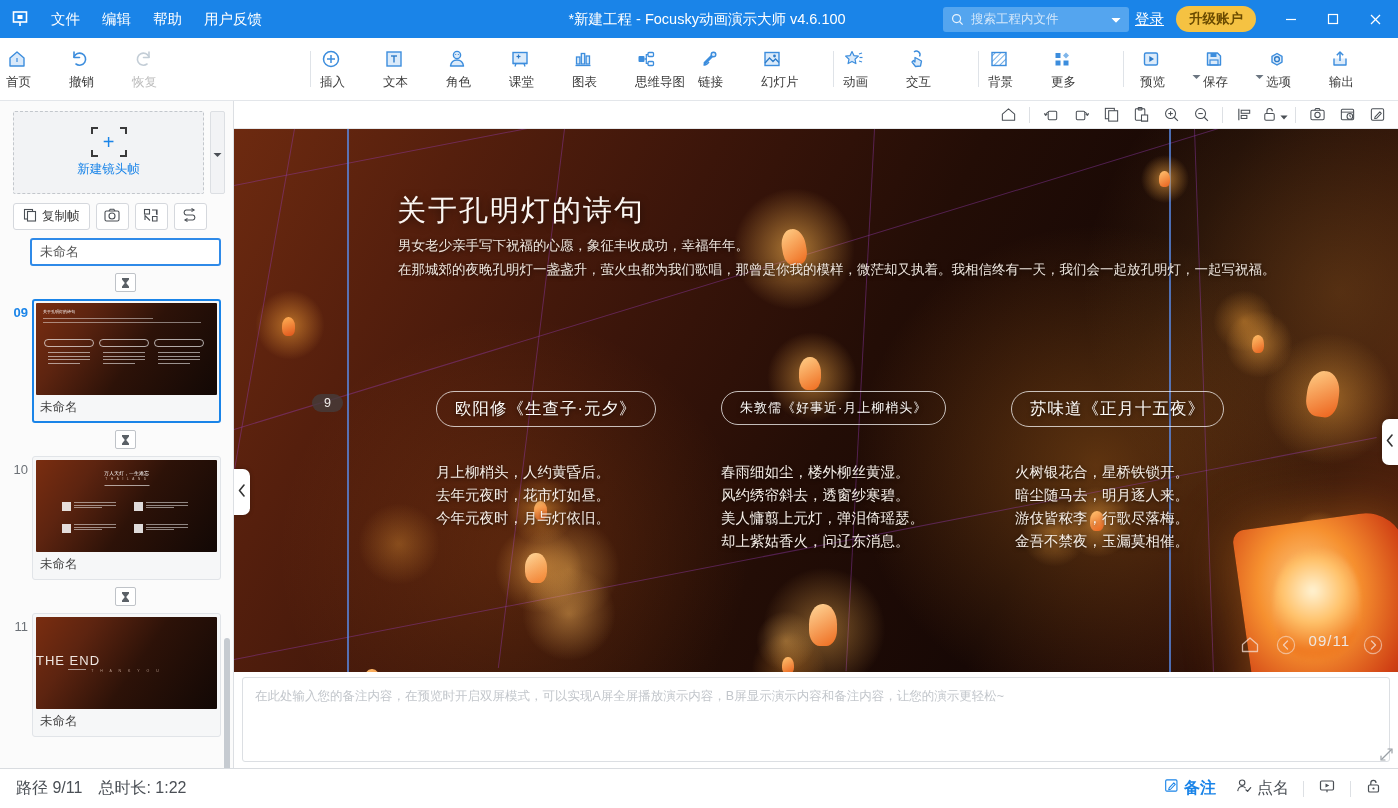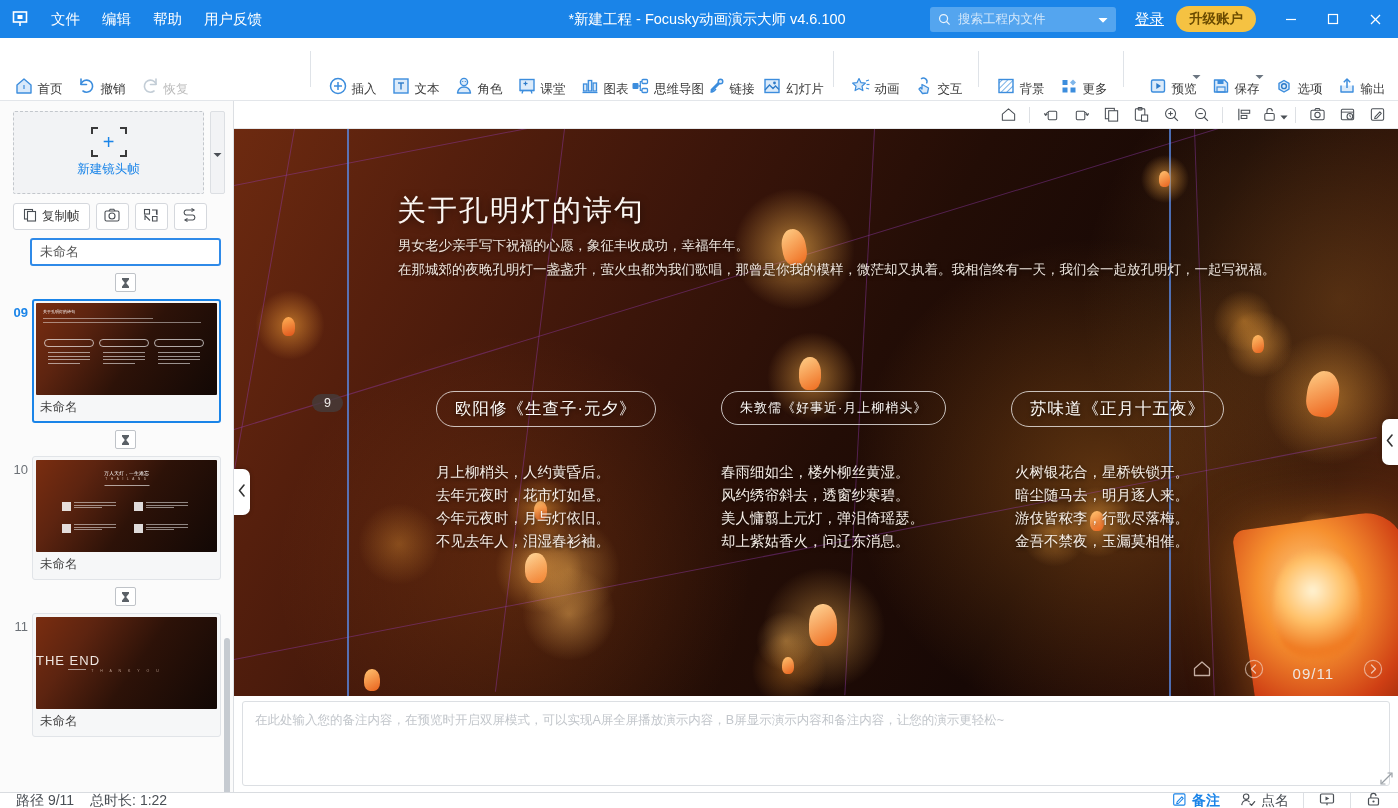--- a/index.html
+++ b/index.html
@@ -23,21 +23,21 @@
     font-size: 14.5px; color: #ffffff; padding: 4px 11px; cursor: default;
     white-space: nowrap;
   }
   .tb-title {
     position: absolute; left: 16px; right: 0; text-align: center;
     font-size: 14.5px; color: #ffffff; pointer-events: none; white-space: nowrap;
   }
   .tb-right { margin-left: auto; display: flex; align-items: center; gap: 0; padding-right: 2px; z-index: 2;}
   .tb-search {
     width: 186px; height: 25px; background: #54a5ef; border-radius: 3px;
-    display: flex; align-items: center; padding: 0 8px; gap: 7px; margin-right: 19px;
+    display: flex; align-items: center; padding: 0 8px; gap: 7px; margin-right: 6px;
   }
   .tb-search .sicon { flex: none; opacity: .88; display:flex; }
   .tb-search input {
     border: none; outline: none; background: transparent; color: #fff;
     font-size: 12.5px; width: 100%; font-family: inherit;
   }
   .tb-search input::placeholder { color: #d3e7fa; }
   .tb-search .caret { flex: none; }
   .tb-login {
     font-size: 14.5px; color: #fff; text-decoration: underline; margin-right: 12px;
@@ -50,21 +50,21 @@
   }
   .winbtn { width: 42px; height: 38px; display: flex; align-items: center; justify-content: center; cursor: default;}
 
   
   .ribbon {
     height: 63px; background: #ffffff; display: flex; align-items: center;
     flex: none; border-bottom: 1px solid #e3e6ea; padding: 0 6px;
   }
   .rb-group { display: flex; align-items: center; height: 100%; }
   .rb-item {
-    width: 63px; height: 58px; display: flex; flex-direction: row; align-items: flex-end;
+    width: 63px; height: 58px; display: flex; flex-direction: column; align-items: flex-start;
     justify-content: center; gap: 3px; cursor: default; position: relative;
   }
   .rb-item .lbl { font-size: 12.5px; color: #3c3c3c; white-space: nowrap; }
   .rb-item.disabled .lbl { color: #bcbcbc; }
   .rb-item .ico { height: 24px; display: flex; align-items: center; justify-content: center;}
   .rb-sep { width: 1px; height: 36px; background: #dfe3e8; margin: 0 9px; }
   .rb-spacer { flex: 1; }
   .rb-caret { position: absolute; right: 2px; bottom: 14px; }
 
   
@@ -215,40 +215,40 @@
     position: absolute; left: 0; top: 340px; width: 16px; height: 46px;
     background: #fff; border-radius: 0 7px 7px 0; display: flex; align-items: center;
     justify-content: center; cursor: pointer; box-shadow: 0 0 4px rgba(0,0,0,.25);
   }
   .collapse-right {
     position: absolute; right: 0; top: 290px; width: 16px; height: 46px;
     background: #fff; border-radius: 7px 0 0 7px; display: flex; align-items: center;
     justify-content: center; cursor: pointer; box-shadow: 0 0 4px rgba(0,0,0,.25);
   }
   .play-ctrl {
-    position: absolute; right: 12px; bottom: 14px; display: flex; align-items: flex-end; gap: 26px;
+    position: absolute; right: 12px; bottom: 14px; display: flex; align-items: flex-start; gap: 10px;
   }
   .pc-icon { width: 26px; height: 26px; display:flex; align-items:center; justify-content:center; cursor:pointer;}
   .pc-count { font-size: 15px; color: #efe6e0; letter-spacing: 1px;}
 
   
   .notes-area {
     height: 96px; flex: none; background: #fff; padding: 5px 8px 6px 8px;
     display: flex; position: relative;
   }
   .notes-box {
     flex: 1; border: 1px solid #dcdfe3; border-radius: 3px; padding: 10px 12px;
     font-size: 12.5px; color: #c2c6cb; position: relative; overflow: hidden;
   }
   .notes-resize { position: absolute; right: 5px; bottom: 3px; }
 
   
   .statusbar {
-    height: 16px; flex: none; background: #fff; border-top: 1px solid #d9dce0;
-    display: flex; align-items: center; padding: 0 6px; font-size: 14px; color: #4a4f55;
+    height: 40px; flex: none; background: #fff; border-top: 1px solid #d9dce0;
+    display: flex; align-items: center; padding: 0 6px; font-size: 16px; color: #4a4f55;
   }
   .sb-left { display: flex; gap: 16px; padding-left: 10px; }
   .sb-right { margin-left: auto; display: flex; align-items: center; gap: 0; }
   .sb-btn { display:flex; align-items:flex-start; gap:5px; padding: 3px 10px; cursor:pointer; border-radius:3px;}
   .sb-btn.active { color: #1a84e8; font-weight: bold; }
   .sb-sep { width:1px; height:16px; background:#dde0e4; margin:0 4px;}
 </style>
 </head>
 <body>
 
@@ -893,21 +893,20 @@
         <div class="slide-title">关于孔明灯的诗句</div>
         <div class="slide-sub1">男女老少亲手写下祝福的心愿，象征丰收成功，幸福年年。</div>
         <div class="slide-sub2">在那城郊的夜晚孔明灯一盏盏升，萤火虫都为我们歌唱，那曾是你我的模样，微茫却又执着。我相信终有一天，我们会一起放孔明灯，一起写祝福。</div>
 
         <div class="poem-col" style="left:202px;">
           <div class="poem-pill">欧阳修《生查子·元夕》</div>
           <div class="poem-lines">
             <div>月上柳梢头，人约黄昏后。</div>
             <div>去年元夜时，花市灯如昼。</div>
             <div>今年元夜时，月与灯依旧。</div>
-            <div>不见去年人，泪湿春衫袖。</div>
           </div>
         </div>
 
         <div class="poem-col" style="left:487px;">
           <div class="poem-pill" style="font-size:13px;height:34px;">朱敦儒《好事近·月上柳梢头》</div>
           <div class="poem-lines" style="margin-top:36px">
             <div>春雨细如尘，楼外柳丝黄湿。</div>
             <div>风约绣帘斜去，透窗纱寒碧。</div>
             <div>美人慵翦上元灯，弹泪倚瑶瑟。</div>
             <div>却上紫姑香火，问辽东消息。</div>

